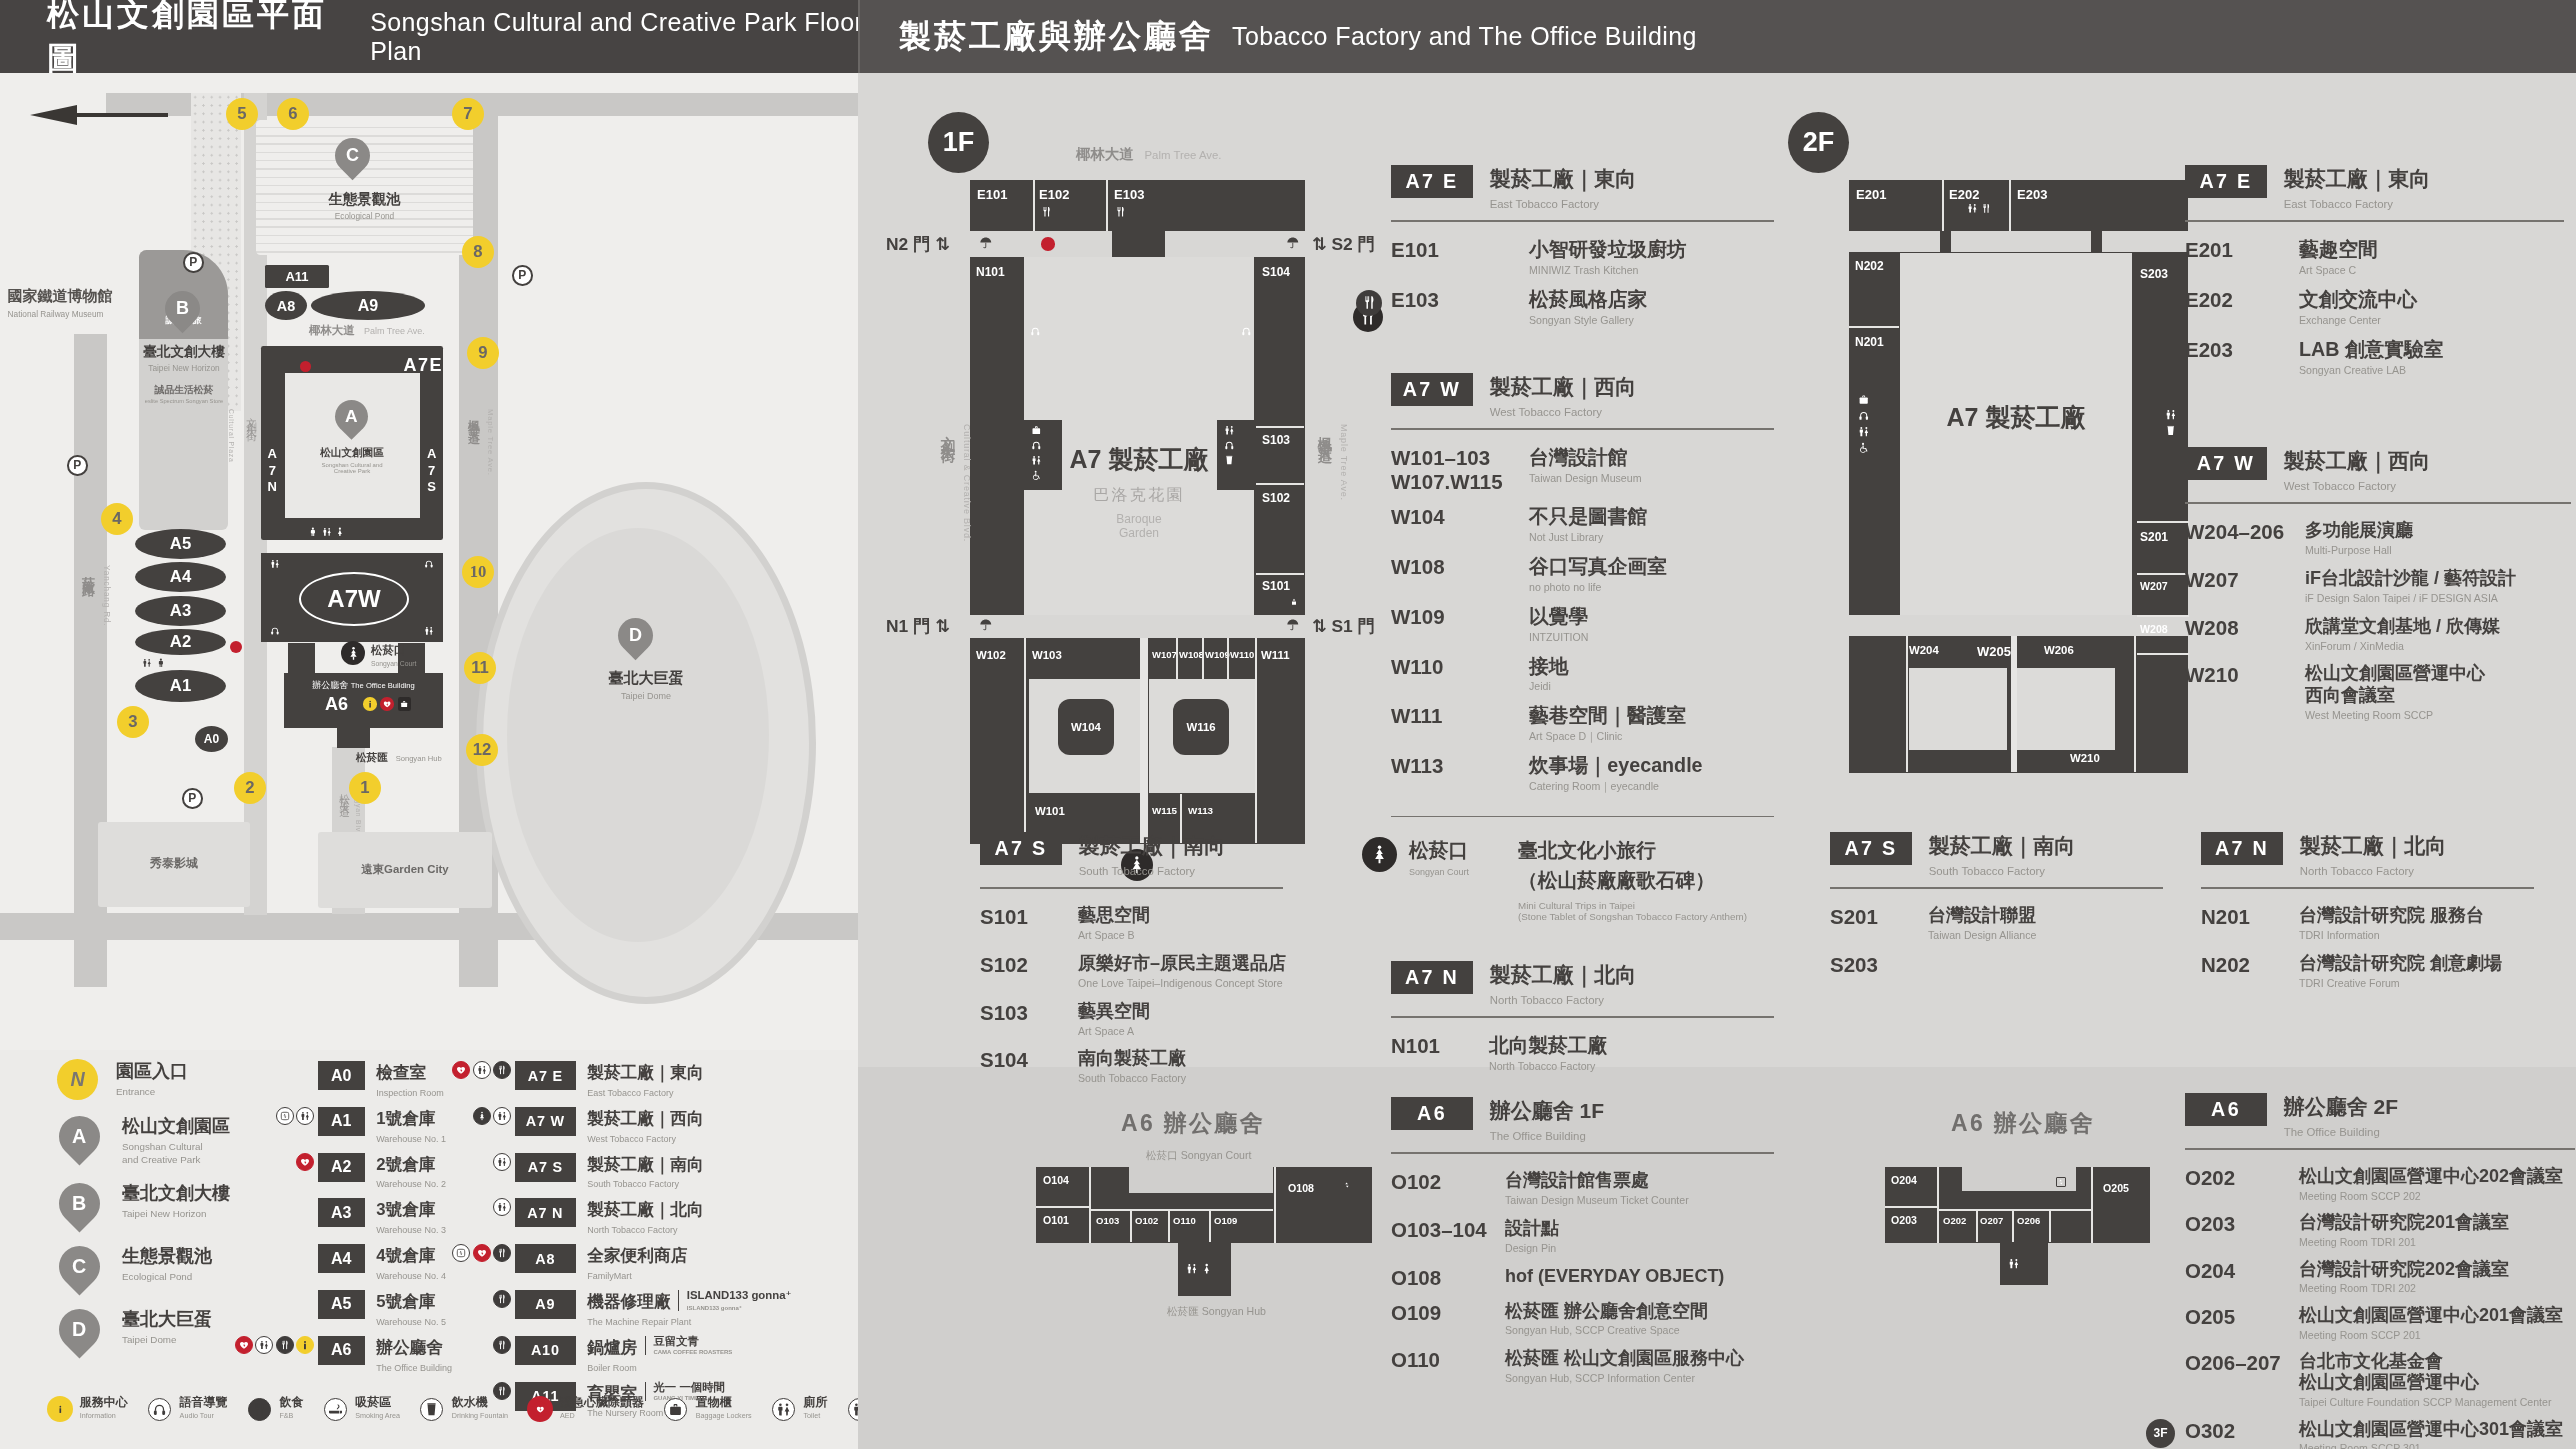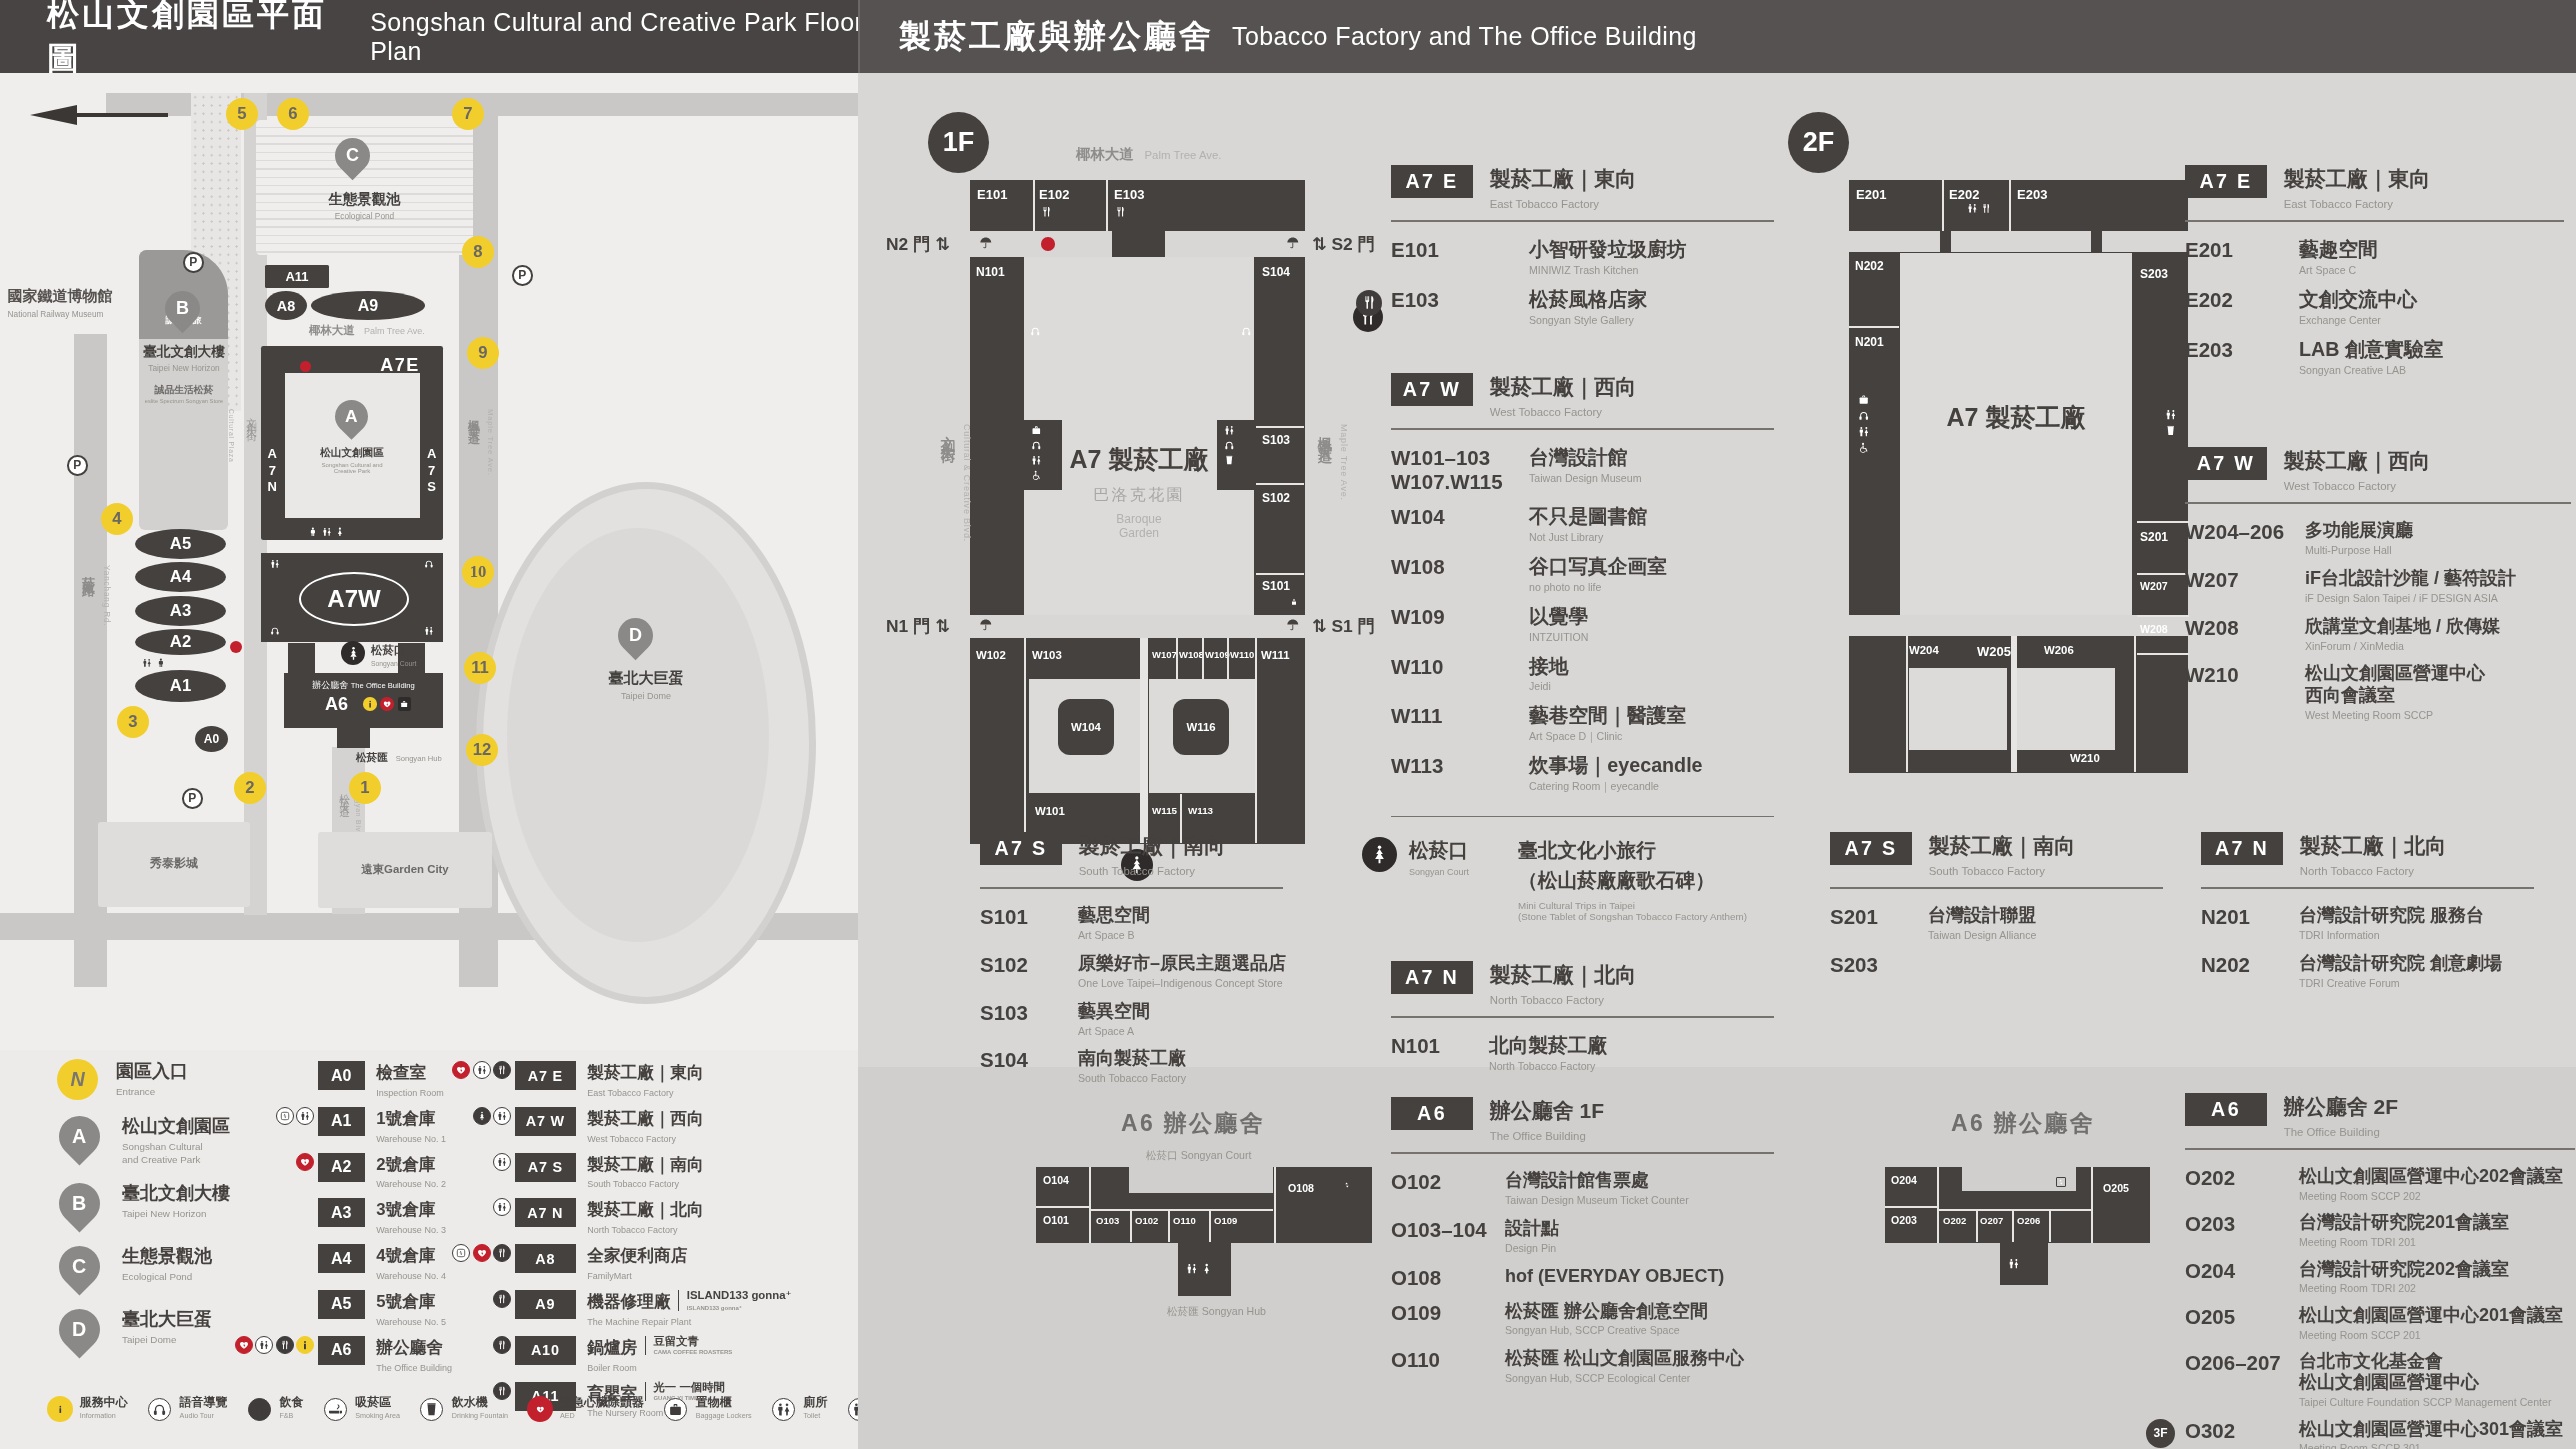--- a/index.html
+++ b/index.html
@@ -270,21 +270,21 @@
       </div>
     </div>
 
     <div class="blk cir" style="left:265px;top:192px;width:64px;height:23px;font-size:13px;font-weight:bold;border-radius:1.5px;">A11</div>
     <div class="blk cir" style="left:265px;top:218px;width:42px;height:29px;font-size:14.4px;font-weight:bold;">A8</div>
     <div class="blk cir" style="left:311px;top:218px;width:114px;height:29px;font-size:16px;font-weight:bold;">A9</div>
     <div class="abs pcir cir" style="left:512px;top:192px;">P</div>
     <div class="abs pcir cir" style="left:67px;top:382px;">P</div>
 
     <div class="blk" style="left:261px;top:273px;width:182px;height:194px;border-radius:2.3px;">
-      <div class="cell-lab" style="left:0;top:9px;width:100%;text-align:center;font-size:18px;letter-spacing:1.5px;padding-left:48px;">A7E</div>
+      <div class="cell-lab" style="left:0;top:9px;width:100%;text-align:right;font-size:18px;letter-spacing:1.5px;">A7E</div>
       <div class="dotr" style="left:39px;top:15px;width:10.6px;height:10.6px;"></div>
       <div class="abs" style="left:23.5px;top:27px;width:135px;height:145px;background:#e9e8e6;">
         <div class="pin" style="left:50px;top:27px;width:33px;height:33px;">
             <i style="font-size:17.4px;">A</i>
           </div>
         <div style="position:absolute;left:0;top:73px;width:100%;text-align:center;">
           <div class="z-b" style="font-size:10.6px;">松山文創園區</div>
           <div class="gry" style="font-size:6px;margin-top:1.5px;">Songshan Cultural and</div>
           <div class="gry" style="font-size:6px;">Creative Park</div>
         </div>
@@ -1670,21 +1670,21 @@
             <div class="re">Songyan Hub, SCCP Creative Space</div>
           </span>
         </div>
 
         <div class="rrow">
           <span class="rid" style="width:114px;">
             <div>O110</div>
           </span>
           <span class="rbody">
             <div class="rz">松菸匯 松山文創園區服務中心</div>
-            <div class="re">Songyan Hub, SCCP Ecological Center</div>
+            <div class="re">Songyan Hub, SCCP Information Center</div>
           </span>
         </div>
 
     </div>
   </div>
 
   <div class="abs z-b" style="left:1894px;top:1108px;width:258px;text-align:center;font-size:23px;color:#716f6d;letter-spacing:2.3px;">A6 辦公廳舍</div>
   <div class="blk" style="left:1885px;top:1167px;width:265px;height:76px;"></div>
   <div class="abs" style="left:1962px;top:1167px;width:114px;height:24px;background:#d0cfcd;"></div>
   <div class="cell-lab" style="left:1891px;top:1174px;font-size:10.6px;">O204</div>

